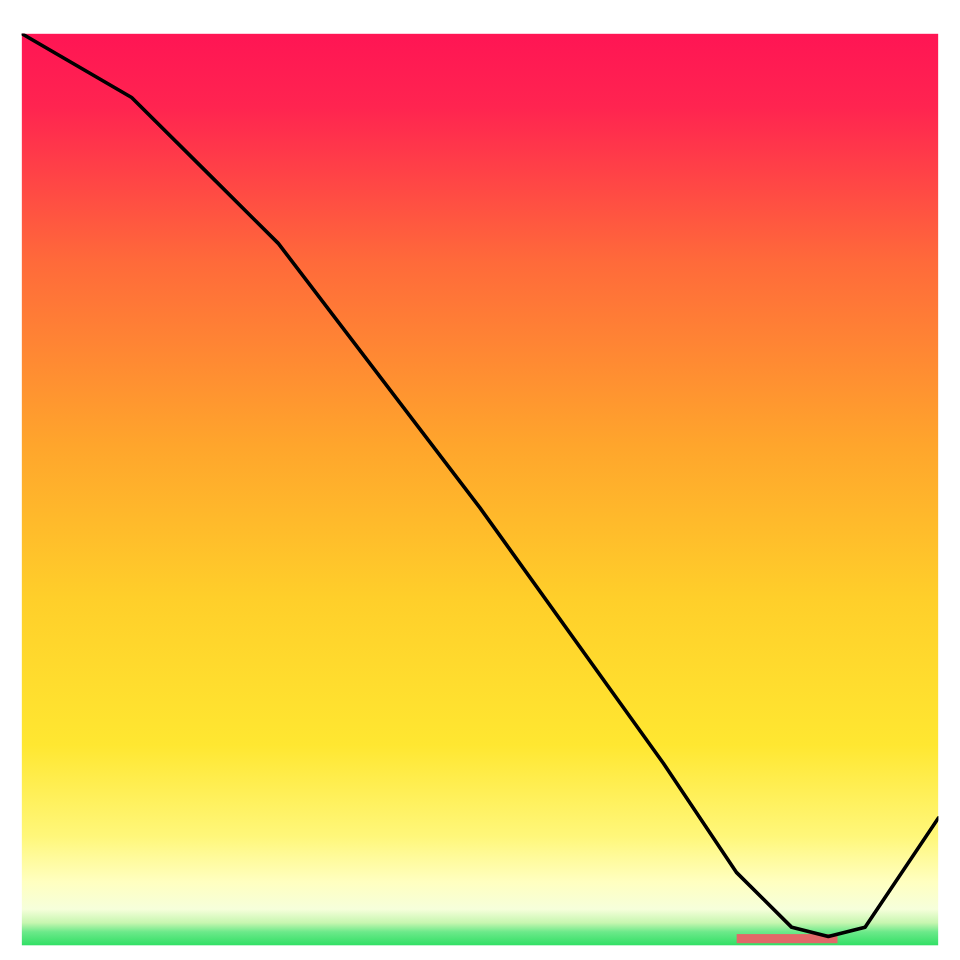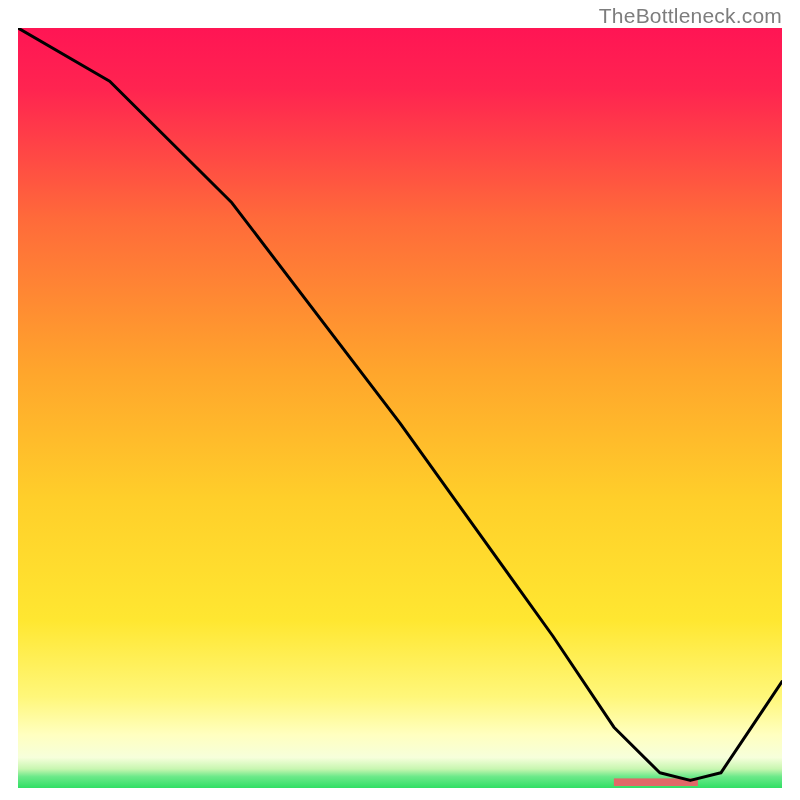--- a/index.html
+++ b/index.html
@@ -37,21 +37,20 @@
     display: block;
     width: 764px;
     height: 760px;
   }
 </style>
 </head>
 <body>
 
 <div class="stage">
 
-  <div class="watermark">TheBottleneck.com</div>
 
   <div class="plot">
     <svg viewBox="0 0 764 760" preserveAspectRatio="none">
       <defs>
         <linearGradient id="bg-grad" x1="0" y1="0" x2="0" y2="1">
           <stop offset="0%" stop-color="#ff1554"></stop>
           <stop offset="8%" stop-color="#ff2450"></stop>
           <stop offset="25%" stop-color="#ff6a3a"></stop>
           <stop offset="45%" stop-color="#ffa52c"></stop>
           <stop offset="62%" stop-color="#ffcf2a"></stop>

